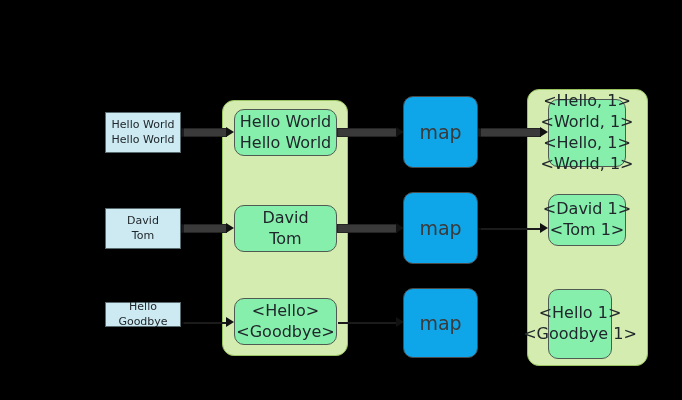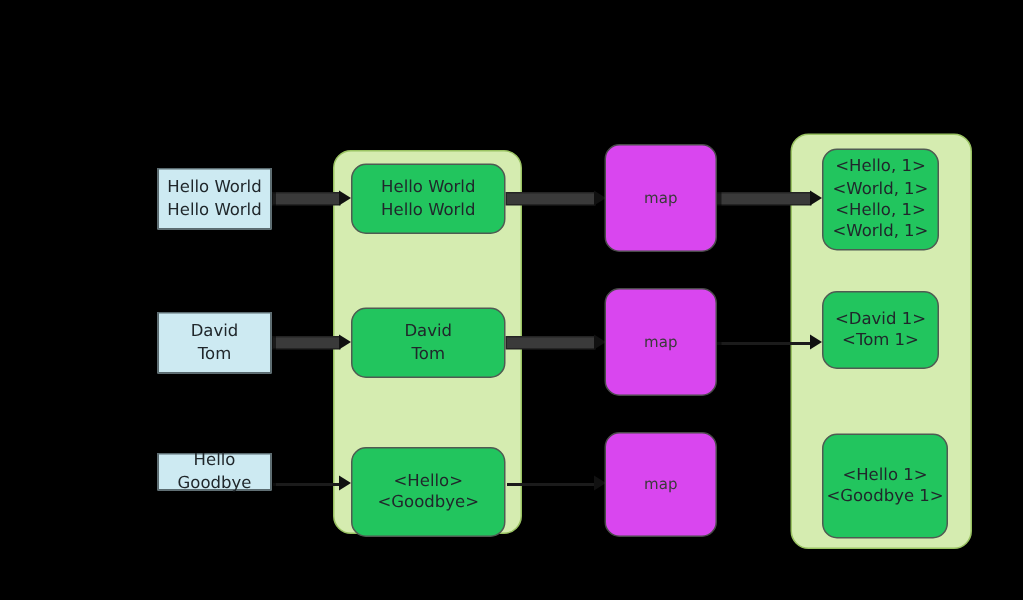--- a/index.html
+++ b/index.html
@@ -25,28 +25,28 @@
 
   
   .blue{
     background:#cdeaf2;border:1px solid #5a6b70;border-radius:0;
     color:#20272b;font-size:11px;
     box-shadow:3px 3px 0 rgba(0,0,0,0.55);
   }
 
   
   .cream{
-    background:#22c55e;border:1px solid #4f5b52;border-radius:10px;
-    color:#20272b;font-size:11px;
+    background:#86efac;border:1px solid #4f5b52;border-radius:10px;
+    color:#20272b;font-size:16px;
   }
 
   
   .gray{
-    background:#d946ef;border:1px solid #4a4a4a;border-radius:10px;
-    color:#3a3a3a;font-size:10px;
+    background:#0ea5e9;border:1px solid #4a4a4a;border-radius:10px;
+    color:#3a3a3a;font-size:19px;
     box-shadow:3px 3px 0 rgba(0,0,0,0.55);
   }
 
   
   .conn{position:absolute;height:0;}
   .conn .shaft{position:absolute;left:0;top:0;height:2px;background:#1b1b1b;}
   .conn.thick .shaft{height:7px;top:-3px;background:#3a3a3a;
       box-shadow:0 0 0 1px #242424;}
   .conn .head{position:absolute;width:0;height:0;
       border-top:5px solid transparent;border-bottom:5px solid transparent;
@@ -124,21 +124,21 @@
     </span>
   </div>
 
   <div class="node cream" style="left:234px;top:205px;width:103px;height:47px;">
     <span class="lines">
       <span class="ln">David</span>
       <span class="ln">Tom</span>
     </span>
   </div>
 
-  <div class="node cream" style="left:234px;top:298px;width:103px;height:60px;">
+  <div class="node cream" style="left:234px;top:298px;width:103px;height:47px;">
     <span class="lines">
       <span class="ln">&lt;Hello&gt;</span>
       <span class="ln">&lt;Goodbye&gt;</span>
     </span>
   </div>
 
   <div class="node gray" style="left:403px;top:96px;width:75px;height:72px;">
     <span class="lines">
       <span class="ln">map</span>
     </span>
@@ -165,20 +165,20 @@
     </span>
   </div>
 
   <div class="node cream" style="left:548px;top:194px;width:78px;height:52px;">
     <span class="lines">
       <span class="ln">&lt;David 1&gt;</span>
       <span class="ln">&lt;Tom 1&gt;</span>
     </span>
   </div>
 
-  <div class="node cream" style="left:548px;top:289px;width:84px;height:70px;text-align:center;">
+  <div class="node cream" style="left:548px;top:289px;width:64px;height:70px;text-align:center;">
     <span class="lines">
       <span class="ln">&lt;Hello 1&gt;</span>
       <span class="ln">&lt;Goodbye 1&gt;</span>
     </span>
   </div>
 
 </div>
 
 </body></html>

